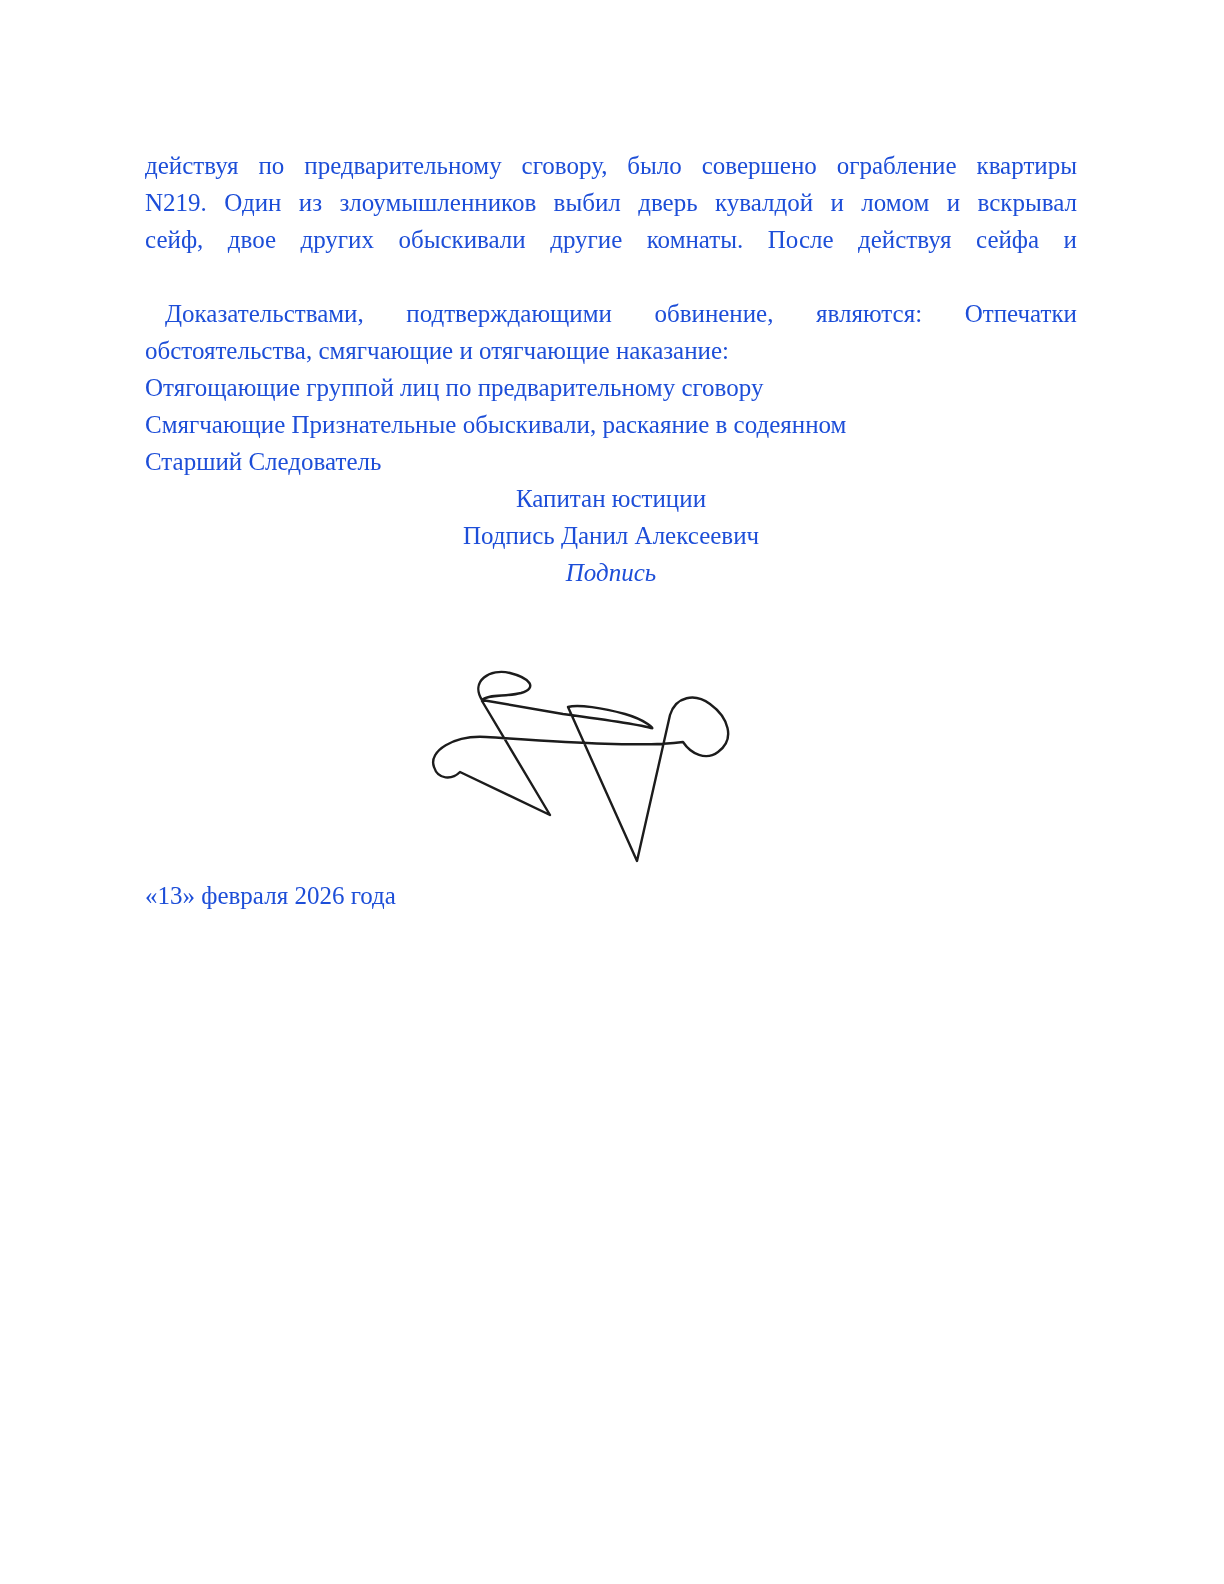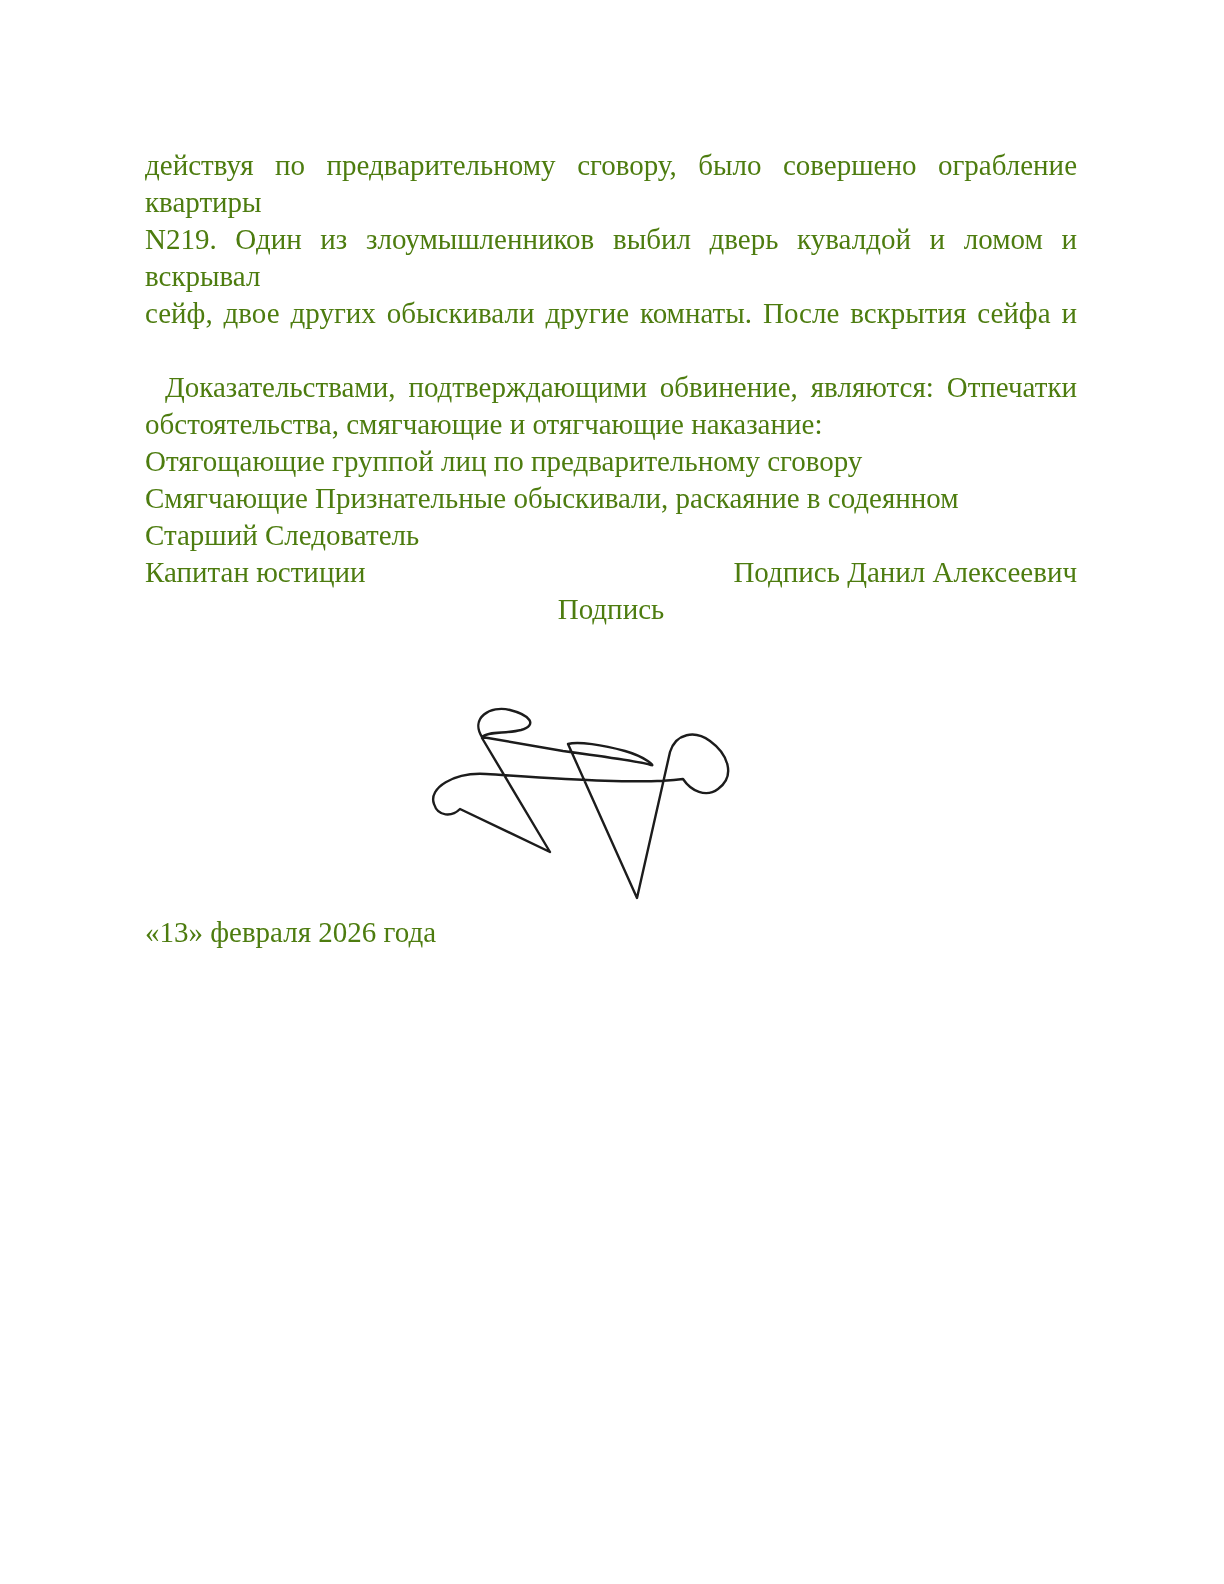--- a/index.html
+++ b/index.html
@@ -5,46 +5,48 @@
   html, body {
     margin: 0;
     padding: 0;
     background: #ffffff;
   }
   .page {
     position: relative;
     width: 1224px;
     height: 1584px;
     background: #ffffff;
-    color: #4d7c0f;
+    color: #1d4ed8;
     font-family: "Liberation Serif", "DejaVu Serif", serif;
-    font-size: 29px;
+    font-size: 25px;
     line-height: 37px;
     overflow: hidden;
   }
   .content {
     position: absolute;
     inset: 0;
     padding: 147px 147px 0 145px;
     box-sizing: border-box;
   }
   .line { min-height: 37px; }
   .just {
     text-align: justify;
     text-align-last: justify;
   }
   .indent { text-indent: 20px; }
   .b { font-weight: normal; }
   .row {
     display: flex;
     justify-content: space-between;
     align-items: center;
+    flex-direction: column;
   }
   .caption-line {
     text-align: center;
+    font-style: italic;
   }
   .blank { height: 37px; }
   .sig-area {
     position: relative;
     height: 286px;
   }
   .sig-svg {
     position: absolute;
     left: 275px;
     top: 72px;
@@ -60,21 +62,21 @@
   }
 </style>
 </head>
 <body>
 
 <div class="page">
   <div class="content">
 
     <div class="line just">действуя по предварительному сговору, было совершено ограбление квартиры</div>
     <div class="line just">N219. Один из злоумышленников выбил дверь кувалдой и ломом и вскрывал</div>
-    <div class="line just">сейф, двое других обыскивали другие комнаты. После вскрытия сейфа и</div>
+    <div class="line just">сейф, двое других обыскивали другие комнаты. После действуя сейфа и</div>
 
     <div class="line blank"></div>
 
     <div class="line just indent"><span class="b">Доказательствами, подтверждающими обвинение, являются:</span><span> Отпечатки</span></div>
     <div class="line"><span class="b">обстоятельства, смягчающие и отягчающие наказание</span><span>:</span></div>
     <div class="line">Отягощающие группой лиц по предварительному сговору</div>
     <div class="line">Смягчающие Признательные обыскивали, раскаяние в содеянном</div>
 
     <div class="line">Старший Следователь</div>
     <div class="line row">

